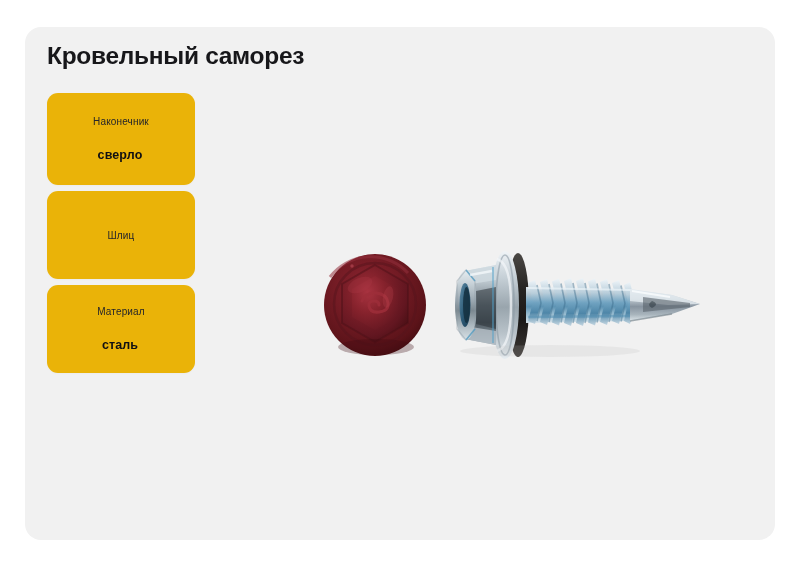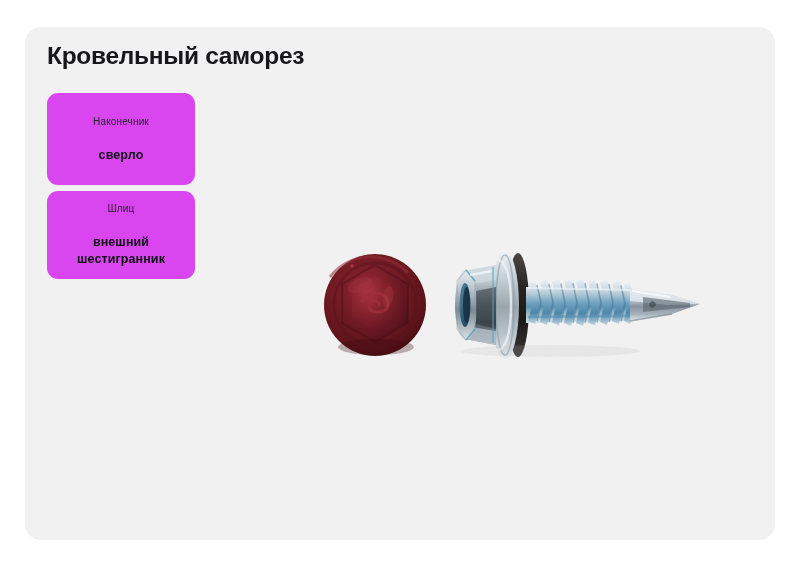--- a/index.html
+++ b/index.html
@@ -50,26 +50,25 @@
     top: 93px;
     width: 148px;
     display: flex;
     flex-direction: column;
     gap: 6px;
   }
 
   .spec-card {
     position: relative;
     width: 148px;
-    background: #d946ef;
+    background: #eab308;
     border-radius: 11px;
     box-shadow: 0 1px 2px rgba(0,0,0,0.025);
     display: flex;
     flex-direction: column;
-    align-items: center;
     justify-content: center;
     text-align: center;
     padding: 10px 8px;
   }
   .spec-card.h1 { height: 92px; }
   .spec-card.h2 { height: 88px; }
 
   .spec-label {
     font-size: 10px;
     font-weight: 400;
@@ -109,24 +108,27 @@
 
   <div id="spec-list">
 
     <div class="spec-card h1">
       <div class="spec-label">Наконечник</div>
       <div class="spec-value">сверло</div>
     </div>
 
     <div class="spec-card h2">
       <div class="spec-label">Шлиц</div>
-      <div class="spec-value">внешний шестигранник</div>
     </div>
 
 
+    <div class="spec-card h2">
+      <div class="spec-label">Материал</div>
+      <div class="spec-value">сталь</div>
+    </div>
 
   </div>
 
   <div id="product-area">
     <svg id="screw-svg" width="430" height="165" viewBox="0 0 430 165">
       <defs>
 
         <radialGradient id="gRedDisc" cx="42%" cy="34%" r="72%">
           <stop offset="0%" stop-color="#8c2430"></stop>
           <stop offset="45%" stop-color="#731b24"></stop>

